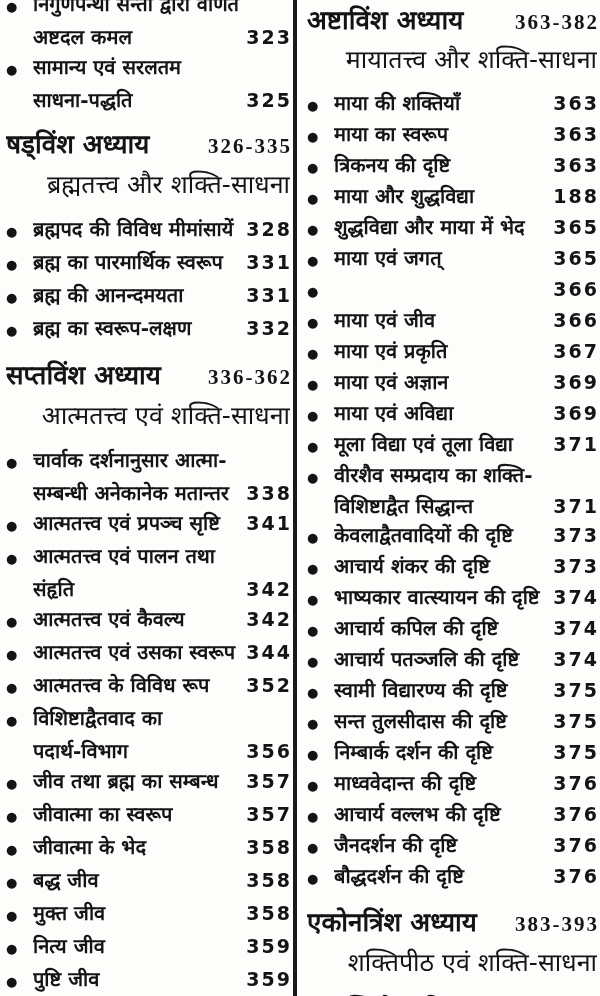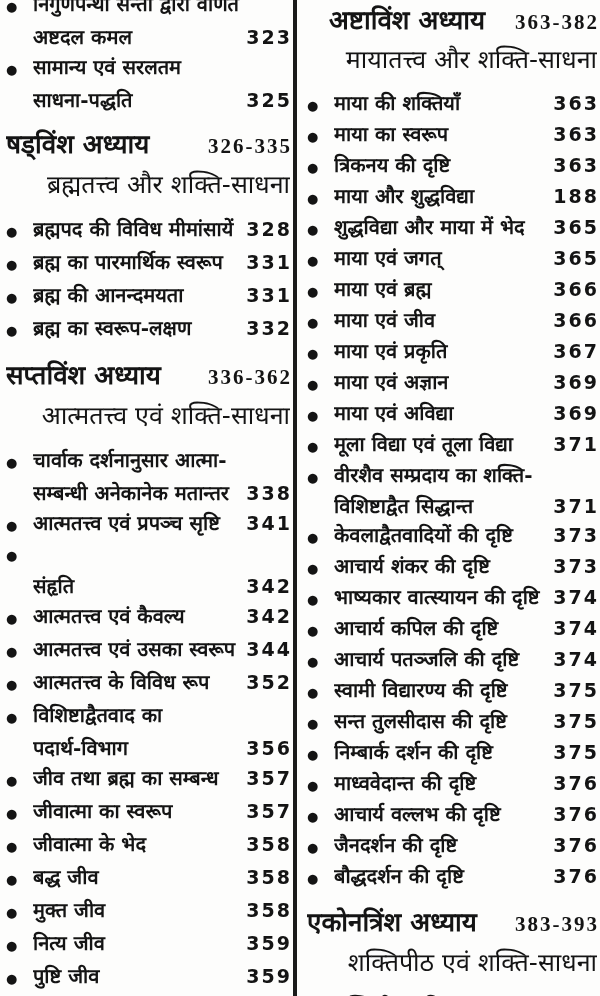--- a/index.html
+++ b/index.html
@@ -38,21 +38,21 @@
   .entry-page{
     flex:none;margin-left:auto;padding-left:6px;
     font-size:19px;font-weight:700;
     letter-spacing:2px;margin-right:-2px;
   }
 
   .chapter-row{
     display:flex;align-items:baseline;
     margin-top:9px;line-height:40px;
   }
-  .col-right .chapter-row:first-child{margin-top:0;line-height:38px;text-align:center;}
+  .col-right .chapter-row:first-child{margin-top:0;line-height:38px;}
   .chapter-title{
     flex:1 1 auto;min-width:0;
     font-size:26px;font-weight:700;white-space:nowrap;overflow:hidden;
   }
   .chapter-range{
     flex:none;margin-left:auto;padding-left:8px;
     font-size:21px;font-weight:600;letter-spacing:2px;margin-right:-2px;font-family:Liberation Serif, serif;
   }
   .chapter-subtitle{
     text-align:right;
@@ -140,20 +140,21 @@
       <div class="entry">
         <div class="entry-line">
           <span class="lead">●</span>
           <span class="entry-text">आत्मतत्त्व एवं प्रपञ्च सृष्टि</span>
           <span class="entry-page">341</span>
         </div>
       </div>
       <div class="entry">
         <div class="entry-line">
           <span class="lead">●</span>
+          <span class="entry-text">आत्मतत्त्व एवं पालन तथा</span>
         </div>
         <div class="entry-line">
           <span class="lead"></span>
           <span class="entry-text">संहृति</span>
           <span class="entry-page">342</span>
         </div>
       </div>
       <div class="entry">
         <div class="entry-line">
           <span class="lead">●</span>
@@ -281,21 +282,20 @@
       <div class="entry">
         <div class="entry-line">
           <span class="lead">●</span>
           <span class="entry-text">माया एवं जगत्</span>
           <span class="entry-page">365</span>
         </div>
       </div>
       <div class="entry">
         <div class="entry-line">
           <span class="lead">●</span>
-          <span class="entry-text">माया एवं ब्रह्म</span>
           <span class="entry-page">366</span>
         </div>
       </div>
       <div class="entry">
         <div class="entry-line">
           <span class="lead">●</span>
           <span class="entry-text">माया एवं जीव</span>
           <span class="entry-page">366</span>
         </div>
       </div>

